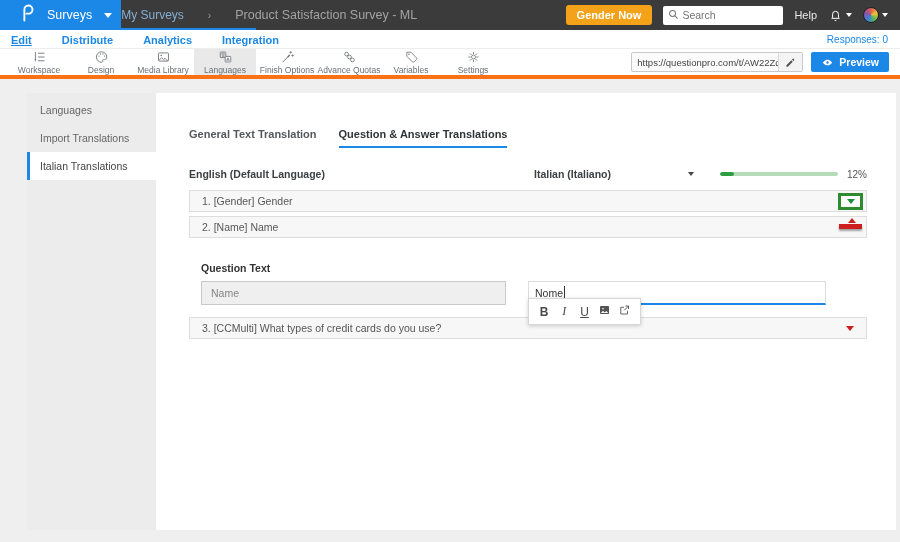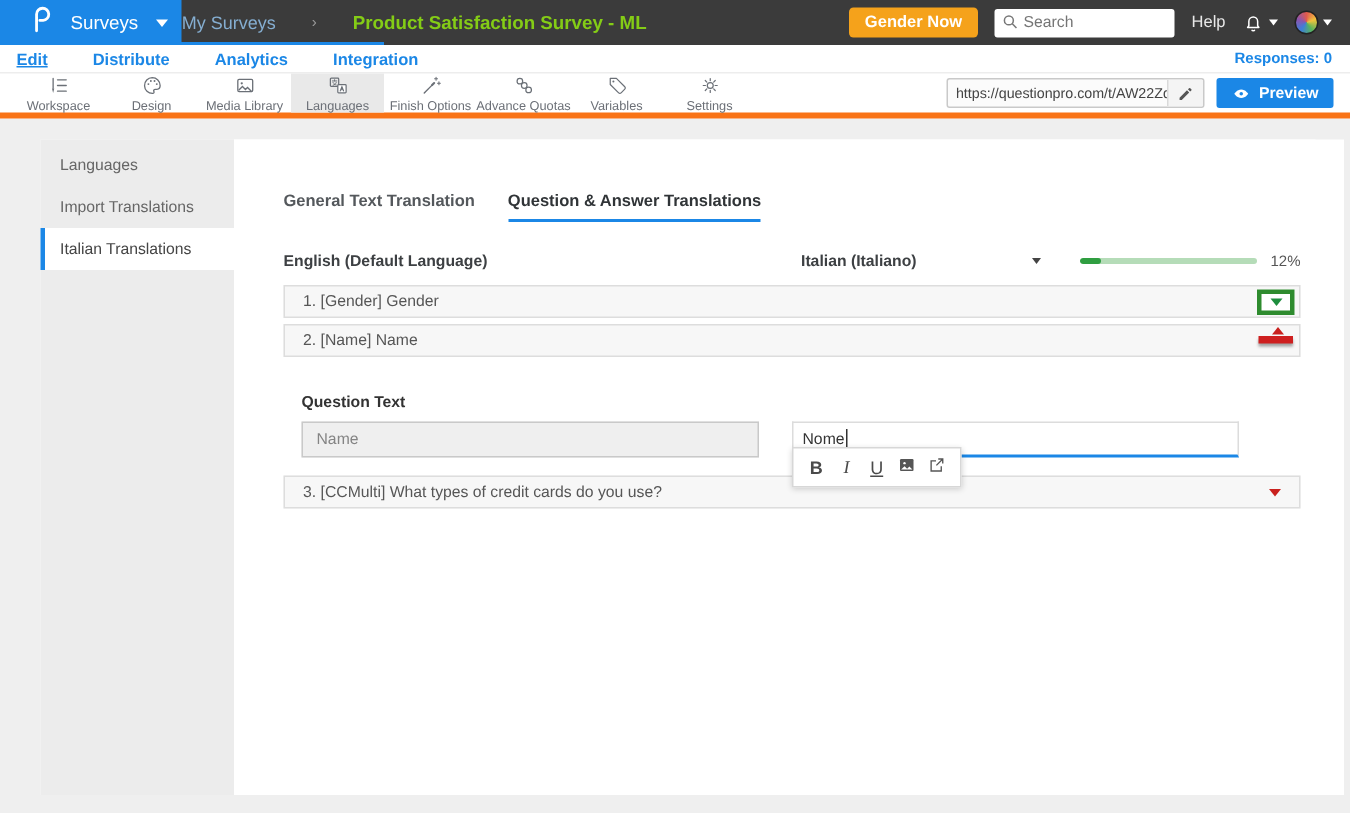--- a/index.html
+++ b/index.html
@@ -7,37 +7,37 @@
   body { font-family:"Liberation Sans", sans-serif; background:#efefef; overflow:hidden; position:relative; }
 
   
   .topbar { height:30px; background:#3b3b3b; display:flex; align-items:center; position:relative; }
   .logo-area { background:#1b87e6; height:30px; display:flex; align-items:center; padding:0 9px 0 20px; gap:12px; cursor:pointer; }
   .logo-area .brand { color:#fff; font-size:12.5px; }
   .caret-dn { width:0; height:0; border-left:4px solid transparent; border-right:4px solid transparent; border-top:5px solid #fff; display:inline-block; }
   .crumbs { display:flex; align-items:center; gap:24px; margin-left:0; font-size:12px; }
   .crumb-link { color:#85aed1; cursor:pointer; }
   .crumb-sep { color:#9a9a9a; font-size:10px; }
-  .crumb-title { color:#84cc16; font-weight:bold; font-size:12.5px; }
+  .crumb-title { color:#a3a3a3; font-weight:normal; font-size:12.5px; }
   .topbar-right { margin-left:auto; display:flex; align-items:center; gap:11px; padding-right:12px; }
   .upgrade-btn { background:#f5a21b; color:#fff; font-size:11px; font-weight:bold; border:none; border-radius:3px; padding:4px 11px; cursor:pointer; }
   .search-wrap { position:relative; }
   .search-wrap svg { position:absolute; left:5px; top:4px; }
   .search-input { width:120px; height:19px; border:none; border-radius:2px; font-size:10.5px; padding:0 4px 0 19px; color:#333; background:#fff; }
   .help-label { color:#e8e8e8; font-size:11px; cursor:pointer; }
   .icon-group { display:flex; align-items:center; gap:3px; cursor:pointer; }
   .caret-dn.sm { border-left-width:3px; border-right-width:3px; border-top-width:4px; }
   .avatar { width:16px; height:16px; border-radius:50%; background:conic-gradient(#e05a4e, #f0c33c, #58b45c, #3d7fd9, #8a56b0, #e05a4e); border:1px solid #222; }
   .topbar-accent { position:absolute; left:0; bottom:0; width:256px; height:2px; background:#1b87e6; }
 
   
   .navrow { height:18px; background:#fff; display:flex; align-items:center; padding:0 12px 0 11px; }
   .navrow .nav-item { color:#1b87e6; font-size:11px; font-weight:bold; margin-right:30px; cursor:pointer; padding-top:1px; }
   .navrow .nav-item.active { text-decoration:underline; }
-  .responses { margin-left:auto; color:#1b87e6; font-size:10px; font-weight:bold; cursor:pointer; }
+  .responses { margin-left:auto; color:#1b87e6; font-size:10px; font-weight:normal; cursor:pointer; }
 
   
   .toolbar { height:31px; background:#fff; border-top:1px solid #ededed; border-bottom:4px solid #f97316; display:flex; align-items:stretch; padding-left:8px; }
   .tool-item { width:62px; display:flex; flex-direction:column; align-items:center; justify-content:center; gap:1px; cursor:pointer; }
   .tool-item.active { background:#e9e9e9; }
   .tool-item .tlabel { font-size:8.5px; color:#6b6f76; white-space:nowrap; }
   .toolbar-right { margin-left:auto; display:flex; align-items:center; gap:8px; padding-right:11px; }
   .url-box { display:flex; align-items:center; width:172px; height:20px; border:1px solid #c9c9c9; border-radius:2px; background:#fbfbfb; overflow:hidden; }
   .url-text { flex:1; font-size:9.5px; color:#444; padding:0 5px; white-space:nowrap; overflow:hidden; }
   .url-pencil { width:24px; height:100%; display:flex; align-items:center; justify-content:center; border-left:1px solid #d9d9d9; cursor:pointer; background:#f4f4f4; }

